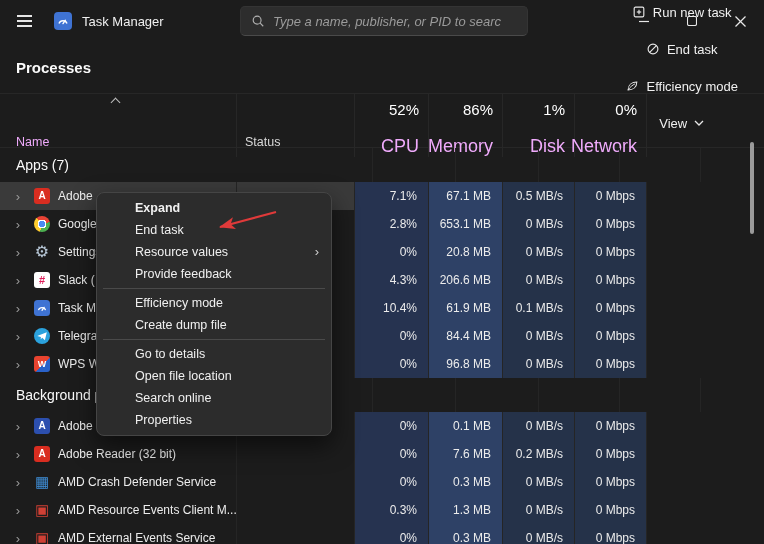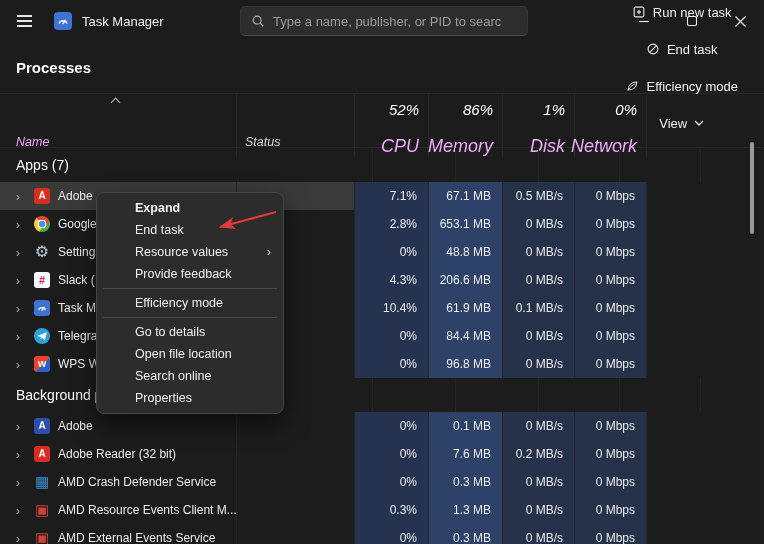--- a/index.html
+++ b/index.html
@@ -13,35 +13,35 @@
   
   .titlebar { position:absolute; top:0; left:0; width:100%; height:42px; display:flex; align-items:center; }
   .hamburger { width:40px; height:42px; margin-left:4px; display:flex; flex-direction:column; gap:3.5px; align-items:center; justify-content:center; cursor:pointer; }
   .hamburger i { display:block; width:15px; height:1.5px; background:#e6e6e6; }
   .app-id { display:flex; align-items:center; gap:10px; margin-left:10px; }
   .tm-icon { width:18px; height:18px; display:block; }
   .app-title { font-size:13px; color:#f0f0f0; }
   .searchbox { position:absolute; left:240px; top:6px; width:288px; height:30px; background:#2d2d2d;
     border:1px solid #343434; border-bottom-color:#4a4a4a; border-radius:5px;
     display:flex; align-items:center; gap:8px; padding:0 10px; }
-  .searchbox input { flex:1; background:transparent; border:none; outline:none; color:#0ea5e9; font-size:13px; font-family:inherit; }
+  .searchbox input { flex:1; background:transparent; border:none; outline:none; color:#0ea5e9; font-size:13px; font-family:inherit;font-style:italic; }
   .searchbox input::placeholder { color:#9b9b9b; }
   .win-controls { position:absolute; right:0; top:0; height:42px; display:flex; }
   .win-btn { width:48px; height:42px; display:flex; align-items:center; justify-content:center; cursor:pointer; }
 
   
   .toolbar { position:absolute; top:42px; left:0; width:100%; height:52px; display:flex; align-items:center; padding:0 16px; border-bottom:1px solid #272727; }
   .page-title { font-size:15px; font-weight:700; color:#fafafa; }
   .toolbar-buttons { margin-left:auto; display:flex; align-items:center; gap:8px;flex-direction:column; }
   .tb-btn { display:flex; align-items:center; gap:7px; padding:7px 10px; border-radius:5px; font-size:13px; color:#f0f0f0; cursor:pointer; white-space:nowrap; }
 
   
   .grid-cols { display:grid; grid-template-columns:236px 118px 74px 74px 72px 72px auto; }
   .thead { position:absolute; top:94px; left:0; width:100%; height:54px; border-bottom:1px solid #272727; }
-  .th { border-left:1px solid #272727; position:relative;font-style:italic; }
+  .th { border-left:1px solid #272727; position:relative; }
   .th:first-child { border-left:none; }
   .sort-caret { position:absolute; top:5px; left:112px; width:7px; height:7px; border-left:1.5px solid #bdbdbd; border-top:1.5px solid #bdbdbd; transform:rotate(45deg); }
   .th-name-lbl { position:absolute; bottom:8px; left:16px; font-size:12.5px; color:#f0abfc; }
   .th-status-lbl { position:absolute; bottom:8px; left:8px; font-size:12.5px; color:#d8d8d8; }
   .th-stat { display:flex; flex-direction:column; align-items:flex-end; padding:7px 9px 0 0; }
   .th-stat .pct { font-size:15px; color:#fff; }
   .th-stat .unit { font-size:18px; color:#f0abfc; margin-top:18px; }
 
   
   .list { position:absolute; top:148px; left:0; width:100%; }
@@ -71,21 +71,21 @@
   .i-settings { background:transparent; color:#b8c8d8; font-size:16px; font-weight:400; }
   .i-slack { background:#ffffff; color:#e01e5a; font-size:11px; }
   .i-tm { background:transparent; padding:0; }
   .i-telegram { background:transparent; padding:0; border-radius:50%; }
   .i-wps { background:linear-gradient(135deg, #e8432f 0 55%, #2a62c9 55% 100%); color:#fff; font-size:9px; }
   .i-adobeblue { background:#2c4fae; color:#fff; }
   .i-amdgrid { background:transparent; color:#3f8fd8; font-size:15px; font-weight:400; }
   .i-amdbox { background:transparent; color:#d04035; font-size:15px; font-weight:400; }
 
   
-  .ctx { position:absolute; left:96px; top:192px; width:188px; background:#2c2c2c;
+  .ctx { position:absolute; left:96px; top:192px; width:236px; background:#2c2c2c;
     border:1px solid #454545; border-radius:8px; padding:4px 0;
     box-shadow:0 10px 24px rgba(0,0,0,.55); z-index:5; }
   .ctx-item { height:22px; line-height:22px; padding:0 12px 0 38px; font-size:12.5px; color:#f0f0f0; position:relative; cursor:pointer; }
   .ctx-item.bold { font-weight:700; }
   .ctx-sub { position:absolute; right:12px; top:0; color:#cfcfcf; font-size:13px; }
   .ctx-sep { height:1px; background:#4a4a4a; margin:3px 6px; }
 
   
   .annot { position:absolute; inset:0; z-index:10; pointer-events:none; }
   .vthumb { position:absolute; left:750px; top:142px; width:4px; height:92px; background:#9a9a9a; border-radius:2px; z-index:6; cursor:pointer; }
@@ -235,21 +235,21 @@
   </div>
 
   <div class="row grid-cols">
     <div class="cell c-name">
       <span class="chev">›</span>
       <span class="appicon i-settings">⚙</span>
       <span class="pname">Settings</span>
     </div>
     <div class="cell c-status"></div>
     <div class="cell val c-cpu">0%</div>
-    <div class="cell val c-mem">48.8 MB</div>
+    <div class="cell val c-mem">20.8 MB</div>
     <div class="cell val c-disk">0 MB/s</div>
     <div class="cell val c-net">0 Mbps</div>
     <div class="cell"></div>
   </div>
 
   <div class="row grid-cols">
     <div class="cell c-name">
       <span class="chev">›</span>
       <span class="appicon i-slack">#</span>
       <span class="pname">Slack (</span>
@@ -398,20 +398,21 @@
 <div class="ctx">
   <div class="ctx-item bold">Expand</div>
   <div class="ctx-item">End task</div>
   <div class="ctx-item">
     <span>Resource values</span>
     <span class="ctx-sub">›</span>
   </div>
   <div class="ctx-item">Provide feedback</div>
   <div class="ctx-sep"></div>
   <div class="ctx-item">Efficiency mode</div>
+  <div class="ctx-item">Create dump file</div>
   <div class="ctx-sep"></div>
   <div class="ctx-item">Go to details</div>
   <div class="ctx-item">Open file location</div>
   <div class="ctx-item">Search online</div>
   <div class="ctx-item">Properties</div>
 </div>
 
 <svg class="annot" width="764" height="544">
   <defs>
     <marker id="ah" markerWidth="9" markerHeight="7" refX="7.5" refY="3" orient="auto">

